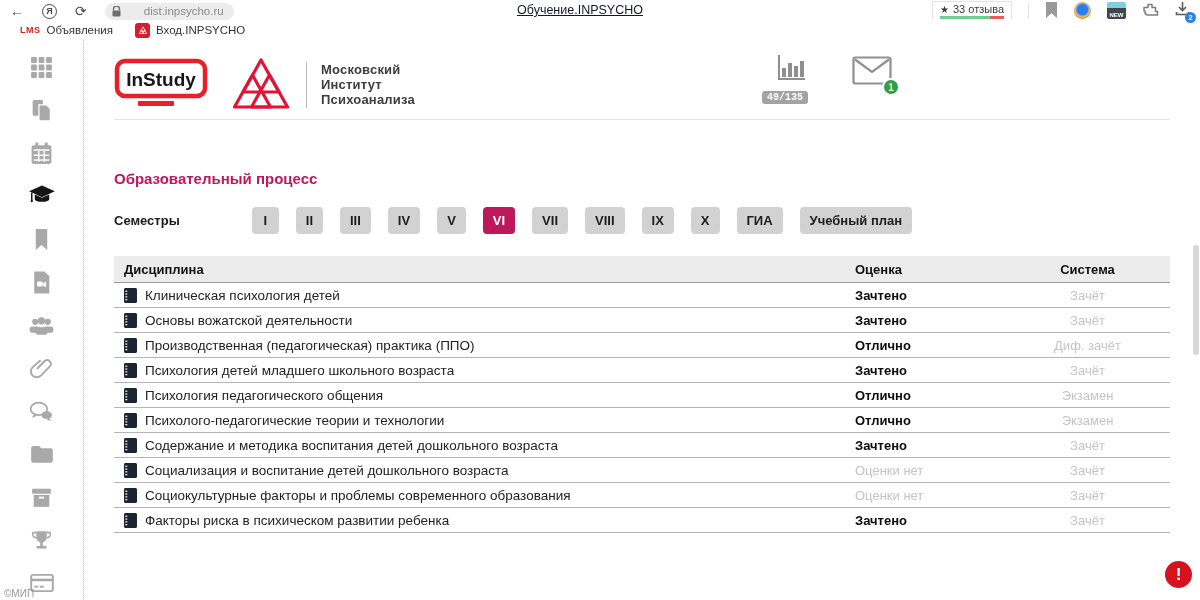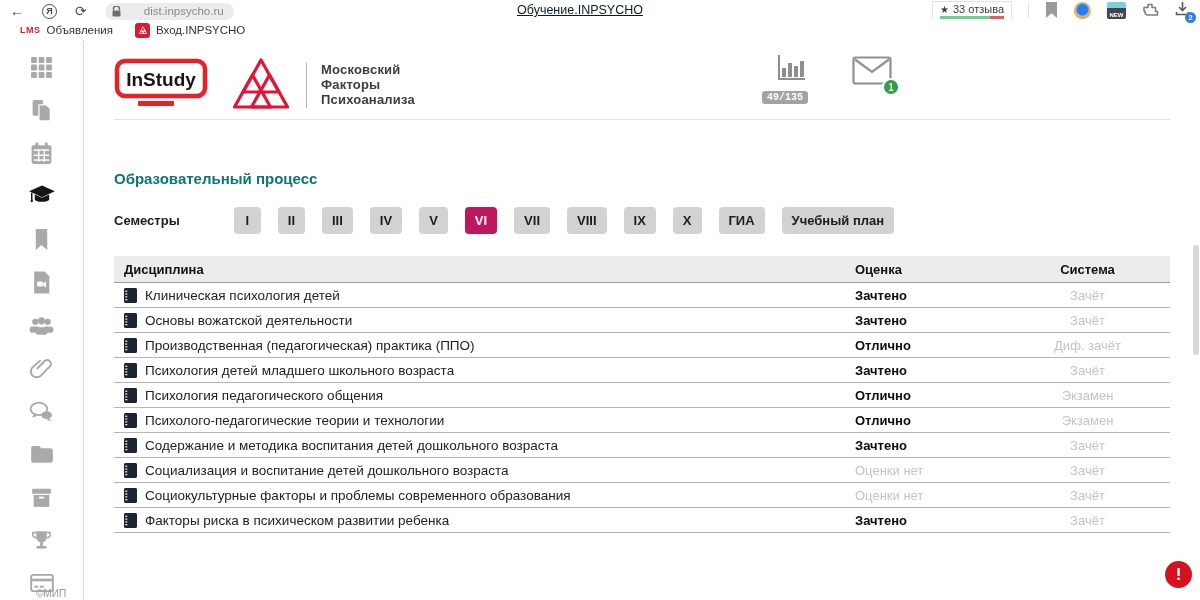--- a/index.html
+++ b/index.html
@@ -35,36 +35,36 @@
   .bm-lms { color: #e02020; font-size: 9px; font-weight: bold; letter-spacing: 0.5px; }
   .bm-label { font-size: 11.5px; color: #333; }
   .bm-sq { width: 15px; height: 15px; background: #d61f2e; border-radius: 3px; display: flex; align-items: center; justify-content: center; }
 
   
   .app { display: flex; height: 560px; position: relative; }
 
   .sidebar { width: 84px; border-right: 1px dotted #c9c9c9; display: flex; flex-direction: column; align-items: center; padding-top: 14px; gap: 17px; position: relative; flex-shrink: 0; }
   .sb-item { width: 26px; height: 26px; display: flex; align-items: center; justify-content: center; cursor: pointer; }
   .sb-item svg { display: block; }
-  .sb-copy { position: absolute; bottom: 1px; left: 4px; font-size: 10px; color: #9a9a9a; margin-left: 32px; }
+  .sb-copy { position: absolute; bottom: 1px; left: 4px; font-size: 10px; color: #9a9a9a; }
 
   .content { flex: 1; padding: 0 30px; position: relative; }
   .app-header { height: 80px; border-bottom: 1px solid #e4e4e4; display: flex; align-items: center; padding-top: 10px; position: relative; }
   .logo-instudy { position: relative; margin-right: 22px; cursor: pointer; }
   .logo-divider { width: 1px; height: 46px; background: #b9b9b9; margin: 0 14px 0 16px; }
   .inst-name { font-size: 13px; font-weight: bold; color: #3d3d3d; line-height: 15px; letter-spacing: 0.2px; }
   .hdr-stats { position: absolute; left: 648px; top: 14px; text-align: right; cursor: pointer; font-family: Liberation Mono, monospace; }
   .hdr-stats .badge { display: inline-block; margin-top: 2px; background: #a3a3a3; color: #fff; font-size: 10px; font-weight: bold; padding: 1px 5px; border-radius: 3px; }
   .hdr-mail { position: absolute; left: 738px; top: 16px; cursor: pointer; }
   .mail-badge { position: absolute; right: -8px; bottom: -7px; width: 18px; height: 18px; background: #2e9e4f; border: 2px solid #fff; border-radius: 50%; color: #ffe9a8; font-size: 10px; font-weight: bold; display: flex; align-items: center; justify-content: center; }
 
-  .page-title { margin-top: 50px; font-size: 15px; font-weight: bold; color: #0f766e; }
+  .page-title { margin-top: 50px; font-size: 15px; font-weight: bold; color: #be185d; }
 
   .sem-row { margin-top: 20px; display: flex; align-items: center; }
-  .sem-label { font-size: 13px; font-weight: bold; color: #1c1c1c; margin-right: 54px; }
+  .sem-label { font-size: 13px; font-weight: bold; color: #1c1c1c; margin-right: 72px; }
   .sem-btns { display: flex; gap: 17px; align-items: center; }
   .sem-btn { border: none; background: #d2d2d2; color: #1d1d1d; font-family: "Liberation Sans", sans-serif; font-size: 13px; font-weight: bold; height: 27px; padding: 0 10px; min-width: 27px; border-radius: 4px; cursor: pointer; }
   .sem-btn.active { background: #be185d; color: #fff; }
 
   .grades-table { margin-top: 22px; }
   .thead { display: grid; grid-template-columns: 1fr 150px 165px; background: #ececec; height: 27px; align-items: center; font-size: 13px; font-weight: bold; color: #111; border-bottom: 1px solid #9b9b9b; }
   .thead .c1 { padding-left: 10px; }
   .thead .c3 { text-align: center; }
   .trow { display: grid; grid-template-columns: 1fr 150px 165px; height: 25px; align-items: center; border-bottom: 1px solid #b5b5b5; font-size: 13.5px; cursor: pointer; }
   .td-disc { display: flex; align-items: center; gap: 8px; padding-left: 10px; color: #222; }
@@ -292,21 +292,21 @@
       <span>
         <svg width="58" height="54" viewBox="0 0 58 54" fill="none" stroke="#e01535" stroke-width="3.2" stroke-linejoin="round">
           <path d="M29 4 47 36H11z"></path>
           <path d="M20.5 19 38.5 51H2.5z"></path>
           <path d="M37.5 19 55.5 51H19.5z"></path>
         </svg>
       </span>
       <div class="logo-divider"></div>
       <div class="inst-name">
         <div>Московский</div>
-        <div>Факторы</div>
+        <div>Институт</div>
         <div>Психоанализа</div>
       </div>
       <div class="hdr-stats">
         <svg width="34" height="28" viewBox="0 0 34 28">
             <path d="M5 1v24h26" fill="none" stroke="#8f8f8f" stroke-width="2"></path>
             <rect x="8" y="14" width="4" height="9" fill="#8f8f8f"></rect>
             <rect x="14" y="9" width="4" height="14" fill="#8f8f8f"></rect>
             <rect x="20" y="12" width="4" height="11" fill="#8f8f8f"></rect>
             <rect x="26" y="7" width="4" height="16" fill="#8f8f8f"></rect>
           </svg>

